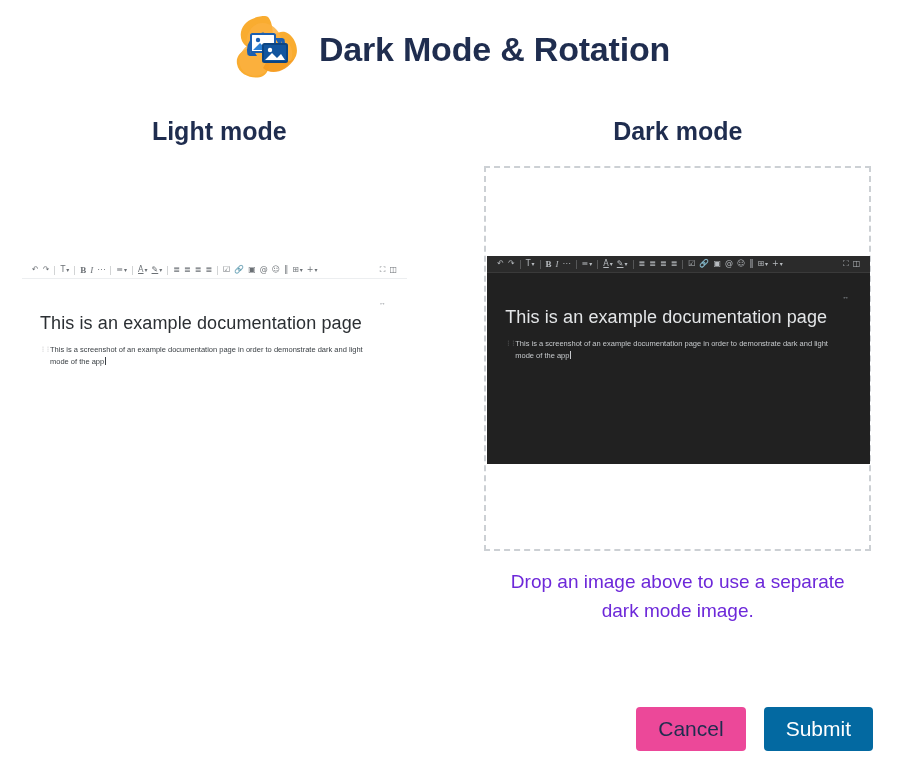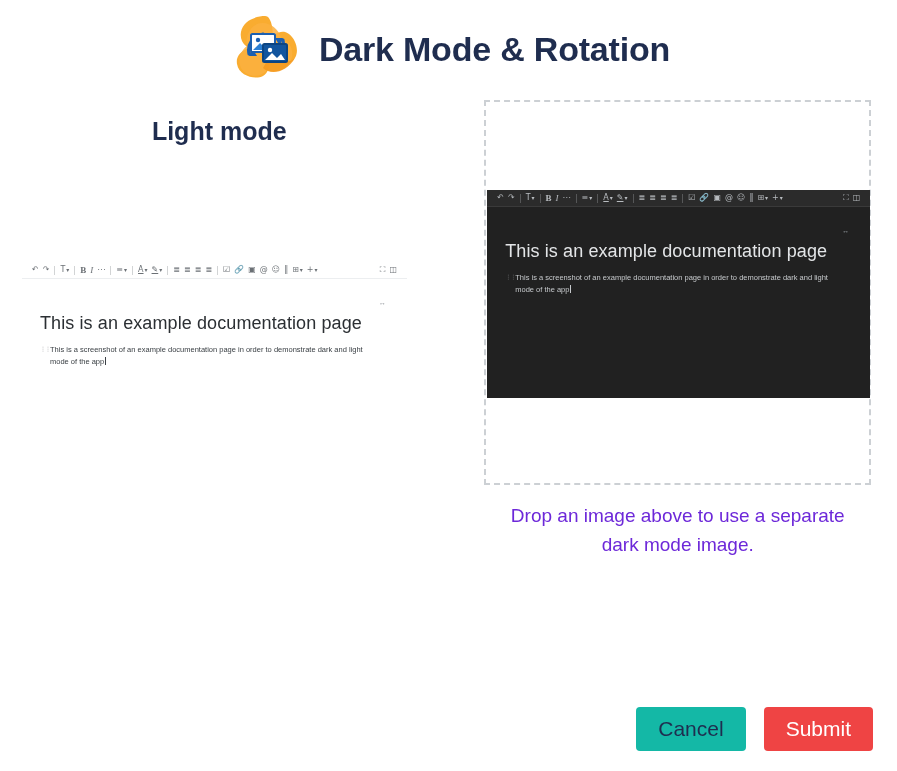--- a/index.html
+++ b/index.html
@@ -210,25 +210,25 @@
     font-family: "Liberation Sans", sans-serif;
     font-size: 21px;
     border: none;
     border-radius: 4px;
     padding: 0 22px;
     height: 44px;
     cursor: pointer;
     line-height: 44px;
   }
   .btn-cancel {
-    background: #14b8a6;
+    background: #ec4899;
     color: #1f2d4f;
   }
   .btn-submit {
-    background: #ef4444;
+    background: #0369a1;
     color: #ffffff;
     min-width: 108px;
   }
 </style>
 </head>
 <body>
 
 <div class="header">
   <div class="logo">
     <svg width="78" height="78" viewBox="0 0 78 78" xmlns="http://www.w3.org/2000/svg">
@@ -312,20 +312,21 @@
             <span class="drag-handle">⋮⋮</span>
             <span>This is a screenshot of an example documentation page in order to demonstrate dark and light mode of the app</span><span class="caret-bar light"></span>
           </div>
         </div>
 
       </div>
     </div>
   </div>
 
   <div class="col">
+    <div class="col-title">Dark mode</div>
 
     <div class="dropzone">
       <div class="dark-shot">
 
         <div class="editor-toolbar tb-dark">
           <span class="tb-item">↶</span>
           <span class="tb-item">↷</span>
           <span class="tb-sep"></span>
           <span class="tb-item">T<span class="tb-caret">▾</span></span>
           <span class="tb-sep"></span>

